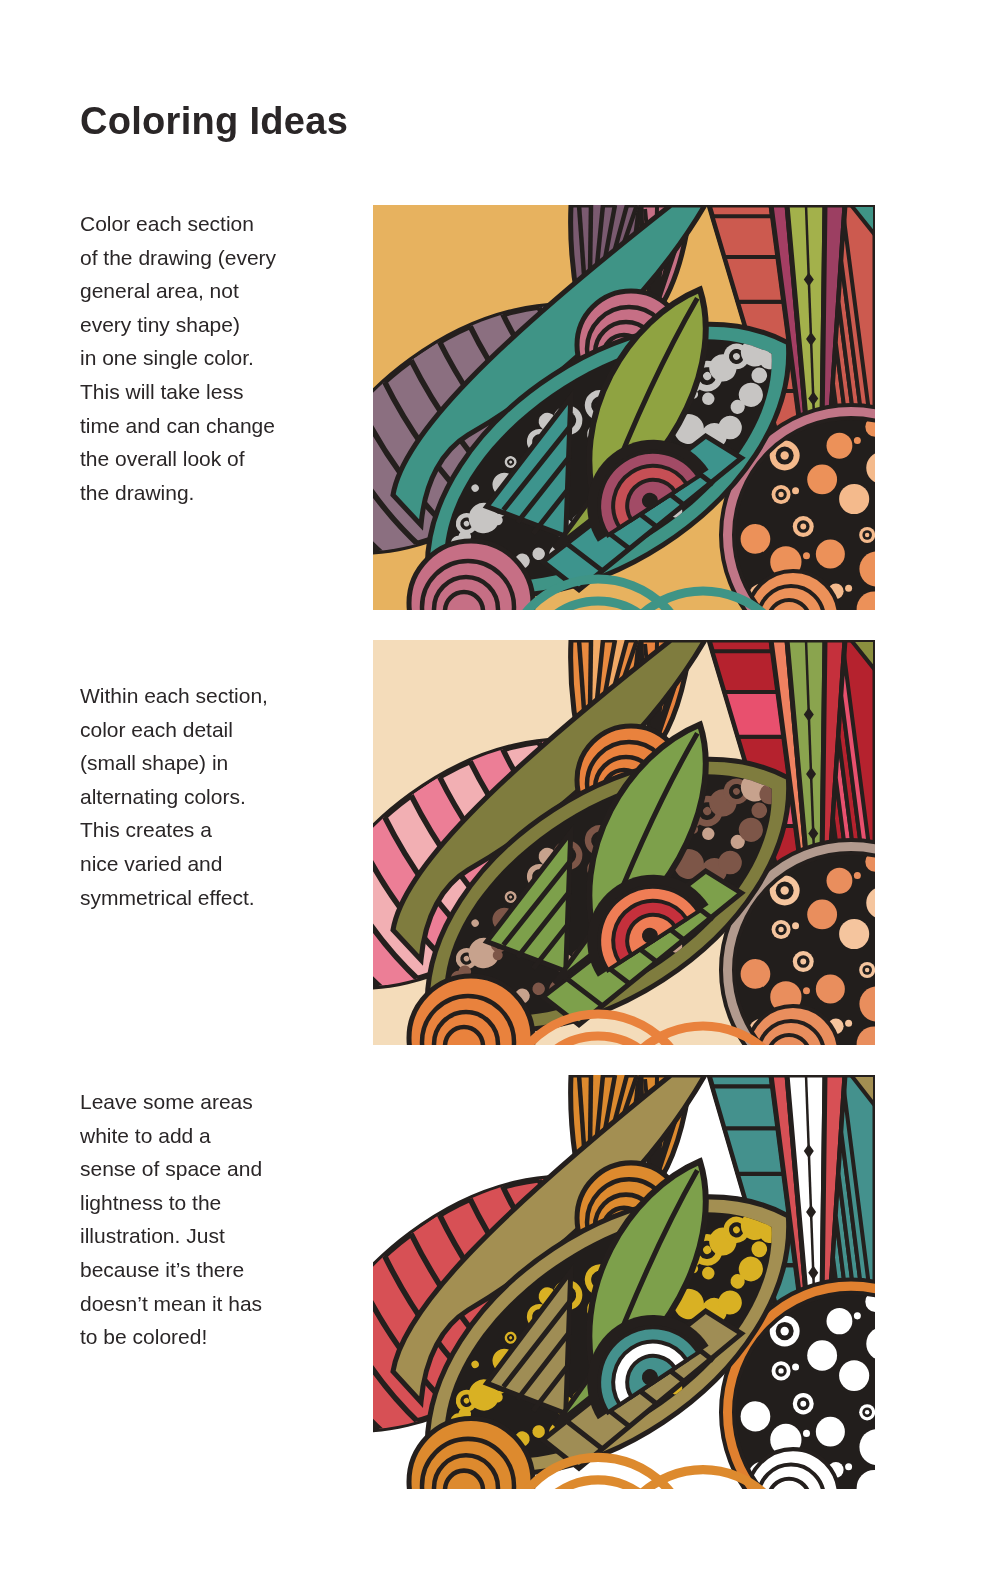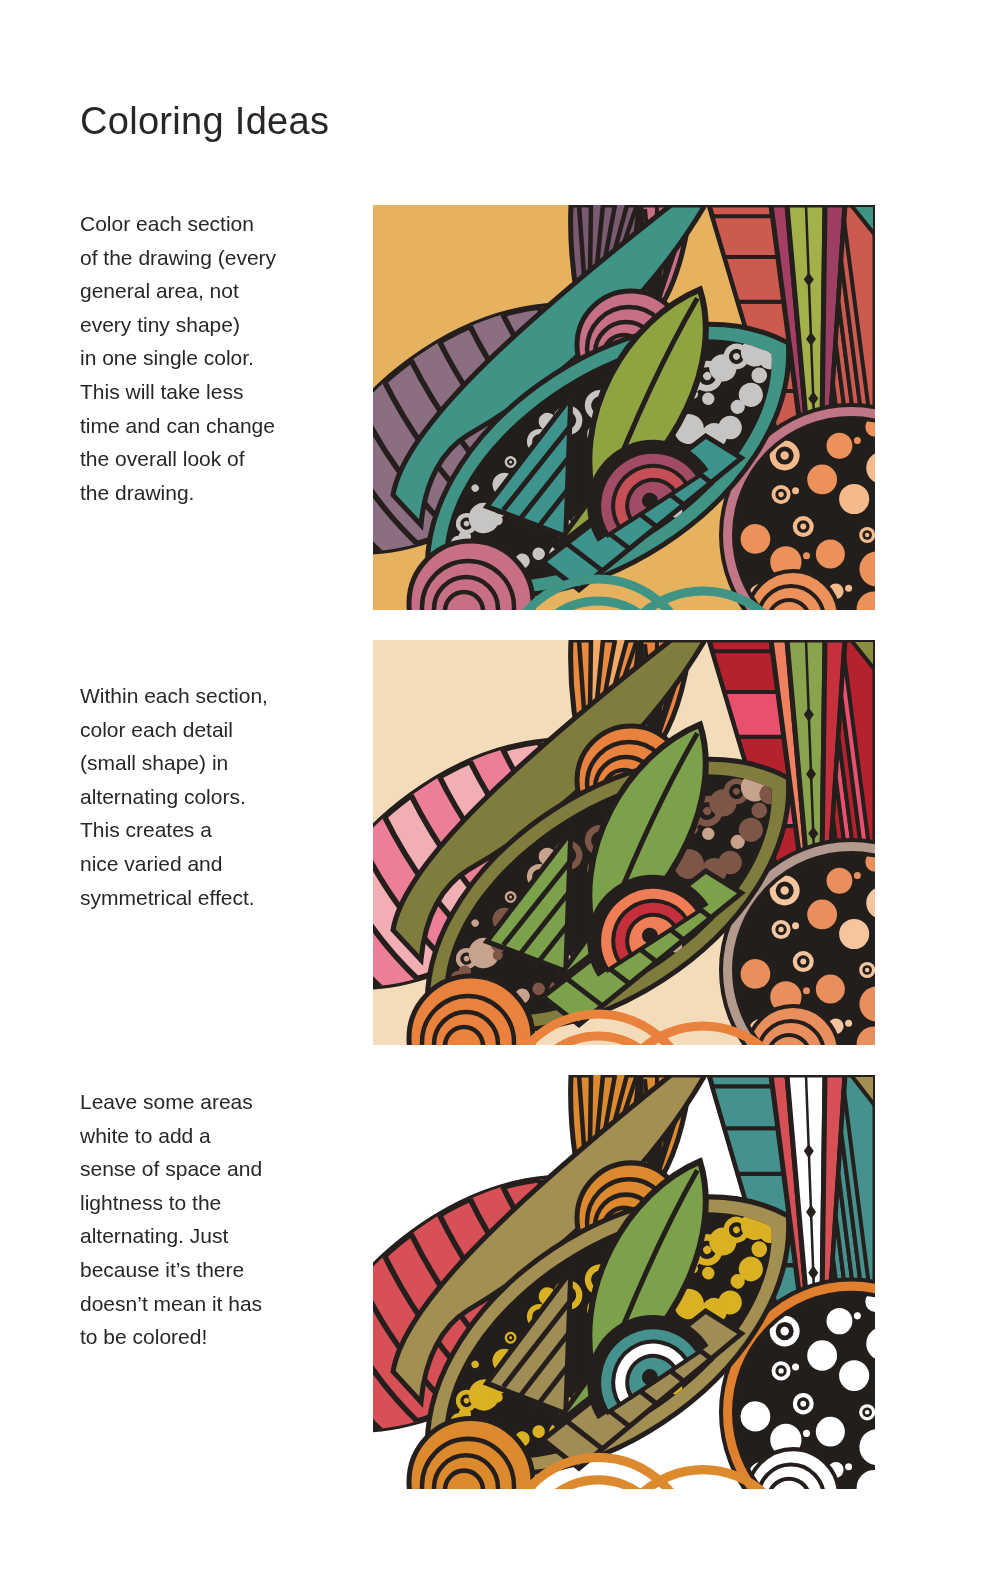--- a/index.html
+++ b/index.html
@@ -1,19 +1,19 @@
 <!DOCTYPE html>
 <html><head>
 <meta charset="utf-8">
 <style>
   html,body{margin:0;padding:0;background:#fff;}
   .page{position:relative;width:1000px;height:1572px;background:#ffffff;
         font-family:"Liberation Sans",sans-serif;overflow:hidden;}
   .title{position:absolute;left:80px;top:100px;margin:0;font-size:38px;
-         font-weight:400;letter-spacing:.3px;color:#2a2627;}
+         font-weight:700;letter-spacing:.3px;color:#2a2627;}
   .copy{position:absolute;left:80px;width:300px;margin:0;font-size:21px;
         line-height:33.6px;color:#2a2627;white-space:pre-line;font-weight:400;}
   .art{position:absolute;left:373px;width:502px;margin:0;}
   .art svg{display:block;width:100%;height:100%;}
 </style>
 </head>
 <body>
 
 <div class="page" style="--line: #241F1D;">
   <h1 class="title">Coloring Ideas</h1>
@@ -580,21 +580,21 @@
  </g>
 </svg>
       </figure>
   </section>
 
   <section>
     <p class="copy" style="top:1085px">Leave some areas
 white to add a
 sense of space and
 lightness to the
-alternating. Just
+illustration. Just
 because it’s there
 doesn’t mean it has
 to be colored!</p>
     <figure class="art" style="top: 1075px; height: 414px; --bg: #FFFFFF; --leafA: #D75055; --leafB: #D75055; --fanA: #DD8A2E; --fanB: #DD8A2E; --scallop: #DD8A2E; --rayA1: #44918D; --rayA2: #44918D; --rayB: #D75055; --rayC: #FFFFFF; --rayD: #D75055; --rayE1: #44918D; --rayE2: #44918D; --rayF: #A38F52; --leafRing: #A38F52; --leafFill: #221E1C; --dotsA: #D9B123; --dotsB: #D9B123; --tri: #9F8D55; --innerLeaf: #7DA04B; --archOuter: #44918D; --archMid: #FFFFFF; --archInner: #44918D; --ballRing: #E0802F; --ballDotsA: #FFFFFF; --ballDotsB: #FFFFFF; --bottomArcs: #DD8A2E; --cornerCircles: #DD8A2E;">
 <svg viewBox="0 0 502 405" preserveAspectRatio="none">
  <defs>
   <clipPath id="fr2">
               <rect width="502" height="405"></rect>
             </clipPath>
   <clipPath id="bl2">

